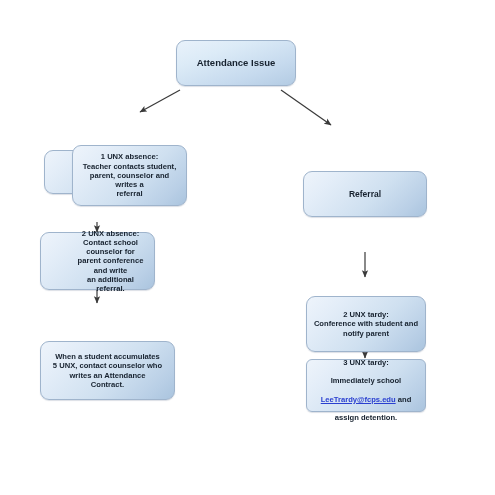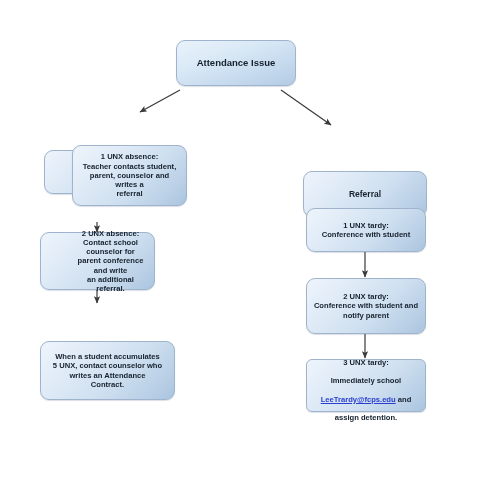--- a/index.html
+++ b/index.html
@@ -118,26 +118,22 @@
   </div>
 
   <div class="node step-node" style="left:40px; top:313px; width:135px; height:59px;margin-top:28px;">
     <span class="label">When a student accumulates
 5 UNX, contact counselor who
 writes an Attendance
 Contract.</span>
   </div>
 
 
-  <div class="node step-node" style="left:306px; top:208px; width:120px; height:44px;">
-    <span class="label">1 UNX tardy:
-Conference with student</span>
-  </div>
 
-  <div class="node step-node" style="left:306px; top:278px; width:120px; height:56px;">
+  <div class="node step-node" style="left:306px; top:296px; width:120px; height:56px;">
     <span class="label">2 UNX tardy:
 Conference with student and
 notify parent</span>
   </div>
 
   <div class="node step-node" style="left:306px; top:359px; width:120px; height:53px;border-radius:6px;">
     <span class="label">
       <span>3 UNX tardy:</span><br>
       <span>Immediately school</span><br>
       <span class="email-link">LeeTrardy@fcps.edu</span><span> and</span><br>

